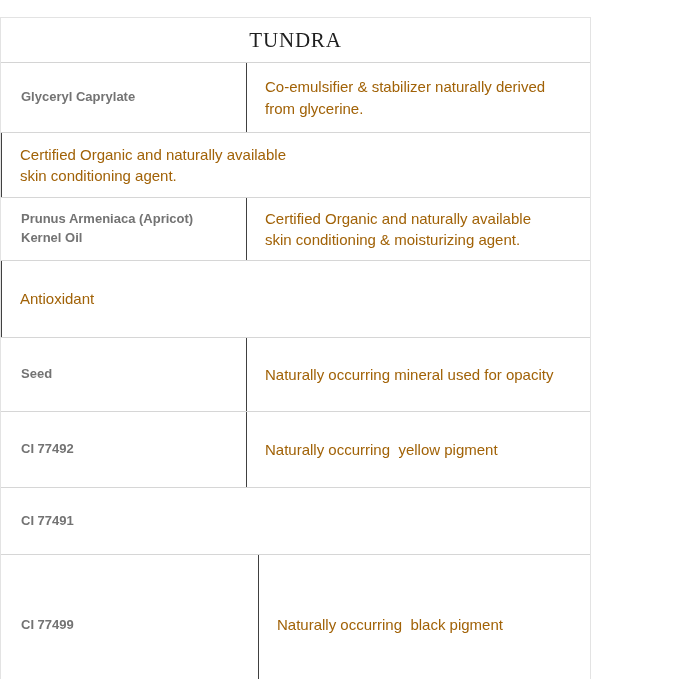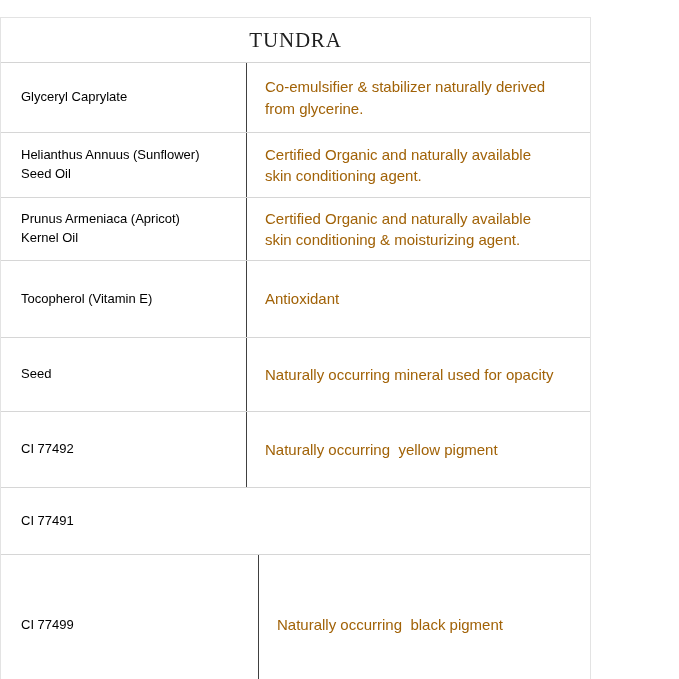--- a/index.html
+++ b/index.html
@@ -39,22 +39,22 @@
     border-bottom: 1px solid #d6d6d6;
   }
   .row:last-child { border-bottom: none; }
   .cell-name {
     flex: 0 0 245px;
     width: 245px;
     display: flex;
     align-items: center;
     padding: 6px 2px 6px 20px;
     font-size: 13px;
-    font-weight: normal;
-    color: #000000;
+    font-weight: bold;
+    color: #737373;
     line-height: 1.45;
     white-space: pre-wrap;
   }
   .cell-desc {
     flex: 1 1 auto;
     display: flex;
     align-items: center;
     border-left: 1px solid #404040;
     padding: 6px 10px 6px 18px;
     font-size: 15px;
@@ -72,35 +72,32 @@
     <span class="title">TUNDRA</span>
   </div>
 
   <div class="row" style="flex:0 0 70px;">
     <div class="cell-name">Glyceryl Caprylate</div>
     <div class="cell-desc">Co-emulsifier &amp; stabilizer naturally derived
 from glycerine.</div>
   </div>
 
   <div class="row" style="flex:0 0 65px;">
-    <div class="cell-name">Helianthus Annuus (Sunflower)
-Seed Oil</div>
     <div class="cell-desc">Certified Organic and naturally available
 skin conditioning agent.</div>
   </div>
 
   <div class="row" style="flex:0 0 63px;">
     <div class="cell-name">Prunus Armeniaca (Apricot)
 Kernel Oil</div>
     <div class="cell-desc">Certified Organic and naturally available
 skin conditioning &amp; moisturizing agent.</div>
   </div>
 
   <div class="row" style="flex:0 0 77px;">
-    <div class="cell-name">Tocopherol (Vitamin E)</div>
     <div class="cell-desc">Antioxidant</div>
   </div>
 
 
   <div class="row" style="flex:0 0 74px;">
     <div class="cell-name">Seed</div>
     <div class="cell-desc">Naturally occurring mineral used for opacity</div>
   </div>
 
   <div class="row" style="flex:0 0 76px;">

